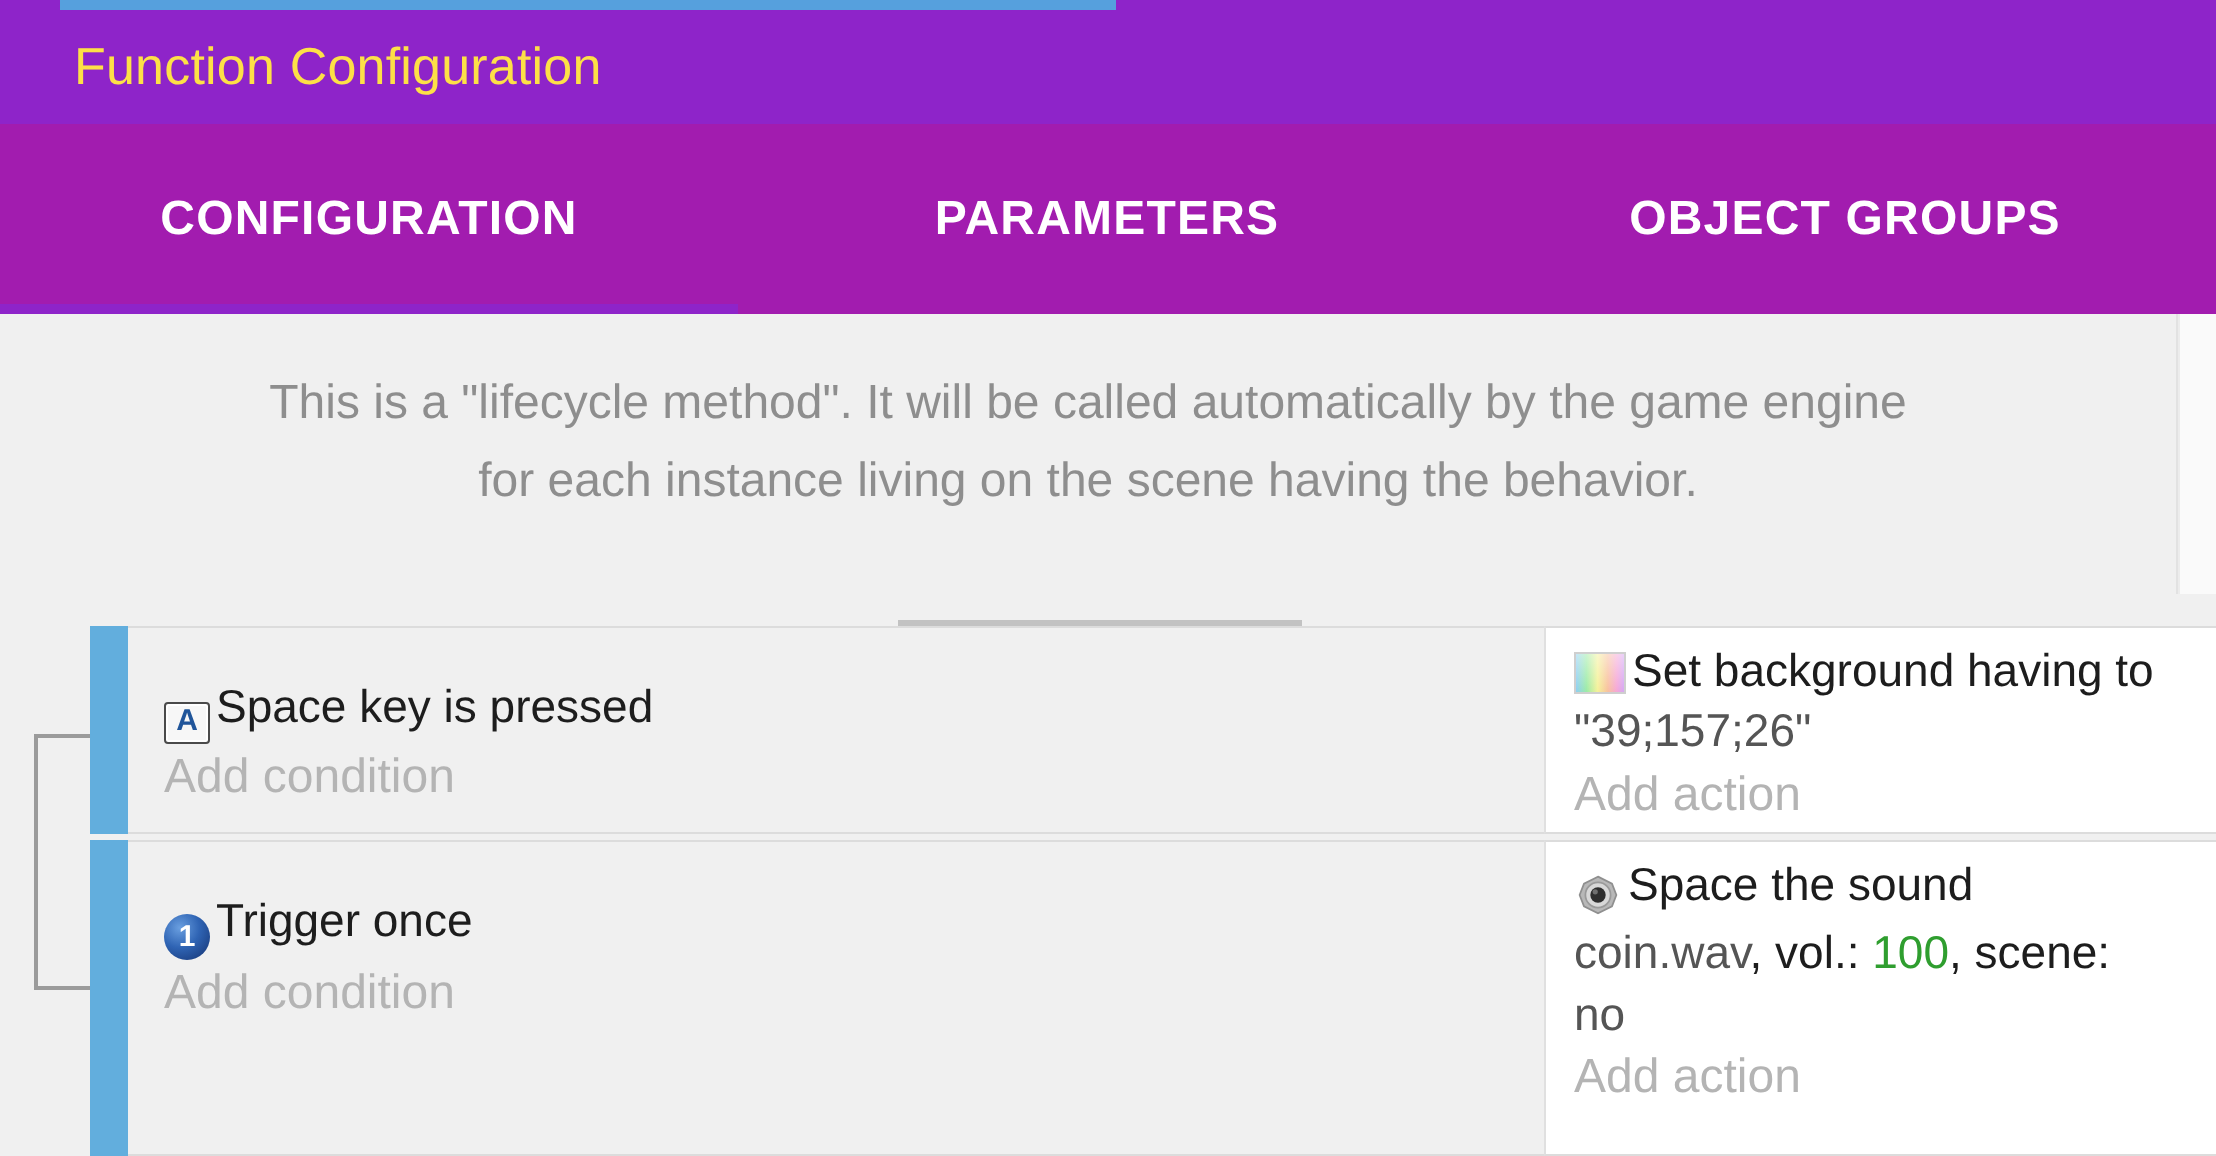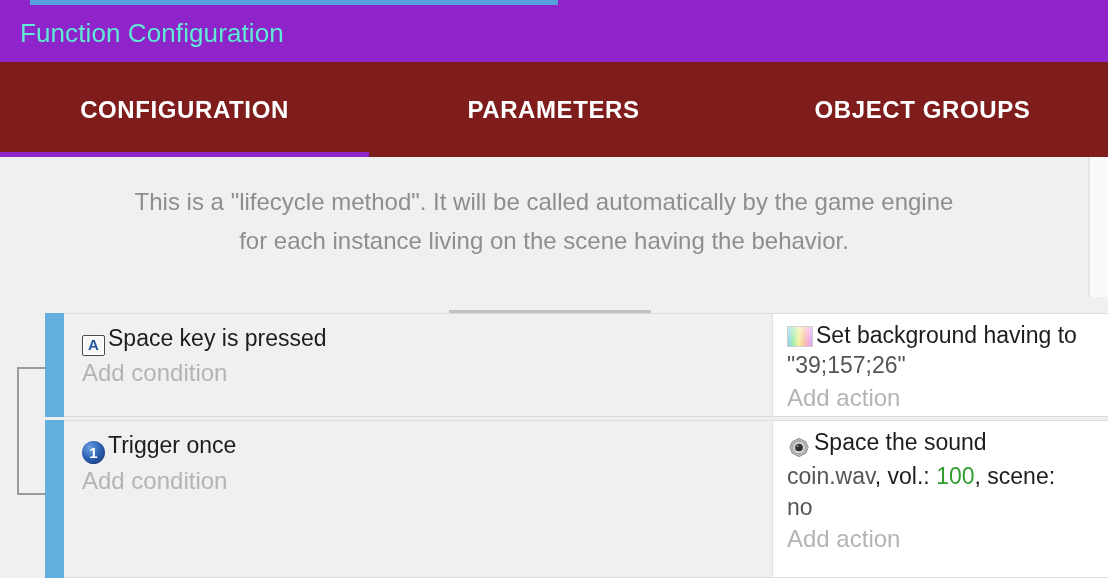--- a/index.html
+++ b/index.html
@@ -45,35 +45,35 @@
     position: absolute;
     top: 5px; left: 0;
     width: 1108px;
     height: 57px;
     background: #8e24c9;
     box-sizing: border-box;
     display: flex;
     align-items: center;
   }
   .titlebar-text {
-    color: #5eead4;
+    color: #fde047;
     font-size: 26px;
     font-weight: 400;
     letter-spacing: 0.1px;
-    padding-left: 20px;
+    padding-left: 37px;
     white-space: nowrap;
   }
 
   
   .tabbar {
     position: absolute;
     top: 62px; left: 0;
     width: 1108px;
     height: 95px;
-    background: #7f1d1d;
+    background: #a21caf;
     display: flex;
     align-items: center;
   }
   .tab {
     flex: 0 0 369px;
     height: 95px;
     display: flex;
     align-items: center;
     justify-content: center;
     color: #ffffff;
@@ -174,21 +174,21 @@
   .row-tag {
     flex: 0 0 19px;
     background: #62aedd;
   }
   .conditions-cell {
     flex: 1 1 auto;
     background: #f0f0f0;
     border-top: 1px solid #dcdcdc;
     border-bottom: 1px solid #dcdcdc;
     box-sizing: border-box;
-    padding: 9px 0 0 18px;
+    padding: 24px 0 0 18px;
     min-width: 0;
   }
   .actions-cell {
     flex: 0 0 317px;
     background: #ffffff;
     border-left: 1px solid #e0e0e0;
     border-top: 1px solid #dcdcdc;
     border-bottom: 1px solid #dcdcdc;
     box-sizing: border-box;
     padding: 6px 8px 0 14px;

